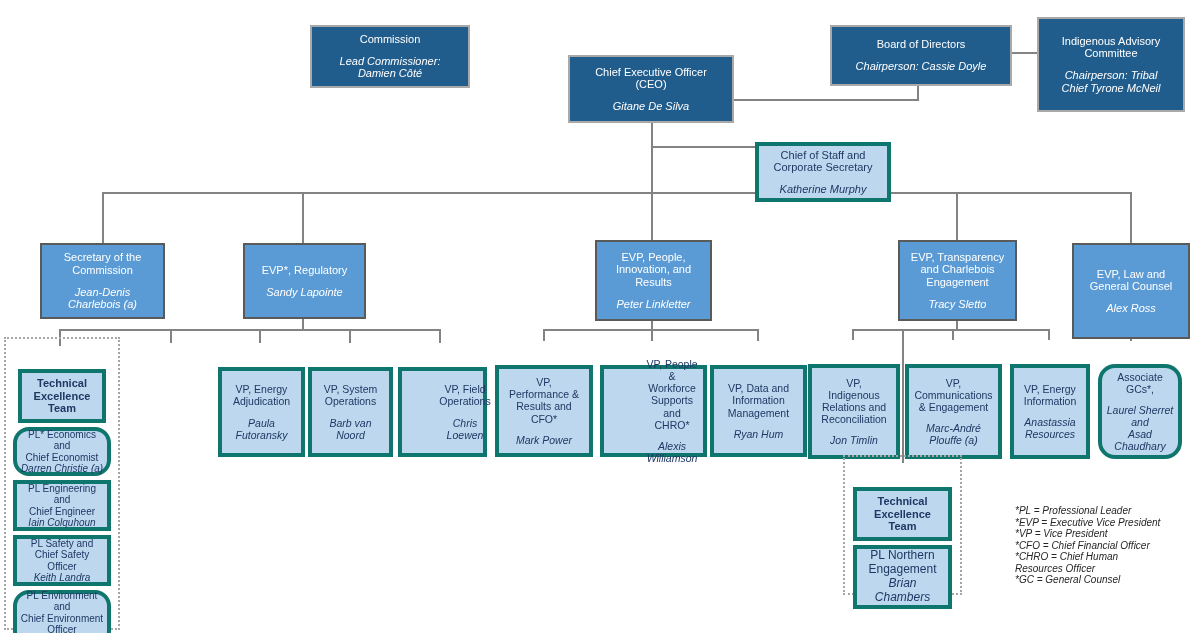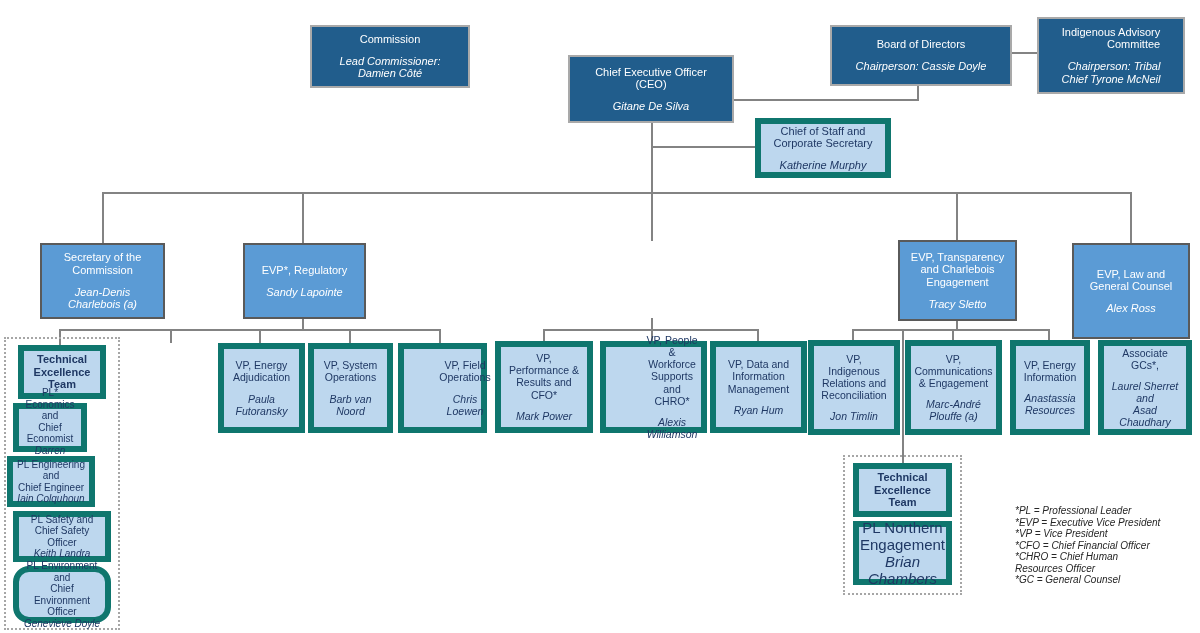--- a/index.html
+++ b/index.html
@@ -8,21 +8,21 @@
     font-family:"Liberation Sans",sans-serif;overflow:hidden;
   }
   .box{
     position:absolute;box-sizing:border-box;
     display:flex;flex-direction:column;align-items:center;justify-content:center;
     text-align:center;white-space:pre-line;line-height:1.15;
     padding:2px 3px;
   }
   .lvl1{background:#215D8C;border:2px solid #A9A9A9;color:#ffffff;font-size:11px;}
   .lvl2{background:#5B9BD5;border:2px solid #5A5A5A;color:#ffffff;font-size:11px;}
-  .lvl3{background:#BDD7EE;border:6px solid #0f766e;color:#1F3864;font-size:10.5px;}
+  .lvl3{background:#BDD7EE;border:4px solid #0f766e;color:#1F3864;font-size:10.5px;margin-top:24px;}
   .name{font-style:italic;margin-top:9px;}
   .compact{font-size:10px;}
   .compact .name{margin-top:0;font-style:italic;}
   .tet-header{font-weight:bold;font-size:11px;}
   .line{position:absolute;background:#838383;}
   .dotted{position:absolute;box-sizing:border-box;border:2px dotted #A6A6A6;background:transparent;}
   #legend{
     position:absolute;left:1015px;top:505px;width:175px;
     font-size:10px;font-style:italic;color:#262626;line-height:11.5px;
   }
@@ -73,21 +73,21 @@
   </div>
   <div class="box lvl1" style="left:830px;top:25px;width:182px;height:61px;">
     <div>Board of Directors</div>
     <div class="name">Chairperson: Cassie Doyle</div>
   </div>
   <div class="box lvl1" style="left:568px;top:55px;width:166px;height:68px;">
     <div>Chief Executive Officer
 (CEO)</div>
     <div class="name">Gitane De Silva</div>
   </div>
-  <div class="box lvl1" style="left:1037px;top:17px;width:148px;height:77px;text-align:right;">
+  <div class="box lvl1" style="left:1037px;top:17px;width:148px;height:95px;">
     <div>Indigenous Advisory
 Committee</div>
     <div class="name">Chairperson: Tribal
 Chief Tyrone McNeil</div>
   </div>
 
   <div class="box lvl3" style="left:755px;top:118px;width:136px;height:60px;font-size:11px;">
     <div>Chief of Staff and
 Corporate Secretary</div>
     <div class="name">Katherine Murphy</div>
@@ -95,20 +95,25 @@
 
   <div class="box lvl2" style="left:40px;top:243px;width:125px;height:76px;">
     <div>Secretary of the
 Commission</div>
     <div class="name">Jean-Denis
 Charlebois (a)</div>
   </div>
   <div class="box lvl2" style="left:243px;top:243px;width:123px;height:76px;">
     <div>EVP*, Regulatory</div>
     <div class="name">Sandy Lapointe</div>
+  </div>
+  <div class="box lvl2" style="left:595px;top:240px;width:117px;height:81px;">
+    <div>EVP, People,
+Innovation, and Results</div>
+    <div class="name">Peter Linkletter</div>
   </div>
   <div class="box lvl2" style="left:898px;top:240px;width:119px;height:81px;">
     <div>EVP, Transparency
 and Charlebois
 Engagement</div>
     <div class="name">Tracy Sletto</div>
   </div>
   <div class="box lvl2" style="left:1072px;top:243px;width:118px;height:96px;">
     <div>EVP, Law and
 General Counsel</div>
@@ -165,41 +170,41 @@
 &amp; Engagement</div>
     <div class="name">Marc-André
 Plouffe (a)</div>
   </div>
   <div class="box lvl3" style="left:1010px;top:340px;width:80px;height:95px;">
     <div>VP, Energy
 Information</div>
     <div class="name">Anastassia
 Resources</div>
   </div>
-  <div class="box lvl3" style="left:1098px;top:340px;width:94px;height:95px;">
+  <div class="box lvl3" style="left:1098px;top:340px;width:84px;height:95px;border-radius:17px;">
     <div>Associate
 GCs*,</div>
     <div class="name">Laurel Sherret
 and
 Asad
 Chaudhary</div>
   </div>
 
   <div class="dotted" style="left:4px;top:337px;width:116px;height:293px;"></div>
   <div class="box lvl3 tet-header" style="left:18px;top:345px;width:88px;height:54px;">
     <div>Technical
 Excellence
 Team</div>
   </div>
-  <div class="box lvl3 compact" style="left:13px;top:403px;width:74px;height:49px;">
+  <div class="box lvl3 compact" style="left:13px;top:403px;width:98px;height:49px;border-radius:16px;">
     <div>PL* Economics and
 Chief Economist</div>
     <div class="name">Darren Christie (a)</div>
   </div>
-  <div class="box lvl3 compact" style="left:7px;top:456px;width:88px;height:51px;">
+  <div class="box lvl3 compact" style="left:13px;top:456px;width:98px;height:51px;">
     <div>PL Engineering and
 Chief Engineer</div>
     <div class="name">Iain Colquhoun</div>
   </div>
   <div class="box lvl3 compact" style="left:13px;top:511px;width:98px;height:51px;">
     <div>PL Safety and
 Chief Safety Officer</div>
     <div class="name">Keith Landra</div>
   </div>
   <div class="box lvl3 compact" style="left:13px;top:566px;width:98px;height:57px;border-radius:16px;">
@@ -208,21 +213,21 @@
 Officer</div>
     <div class="name">Genevieve Doyle</div>
   </div>
 
   <div class="dotted" style="left:843px;top:455px;width:119px;height:140px;"></div>
   <div class="box lvl3 tet-header" style="left:853px;top:463px;width:99px;height:54px;">
     <div>Technical
 Excellence
 Team</div>
   </div>
-  <div class="box lvl3 compact" style="left:853px;top:521px;width:99px;height:64px;font-size:15px;">
+  <div class="box lvl3 compact" style="left:853px;top:521px;width:99px;height:64px;font-size:12px;">
     <div>PL Northern
 Engagement</div>
     <div class="name">Brian Chambers</div>
   </div>
 
   <div id="legend">
     <div>*PL = Professional Leader</div>
     <div>*EVP = Executive Vice President</div>
     <div>*VP = Vice President</div>
     <div>*CFO = Chief Financial Officer</div>

